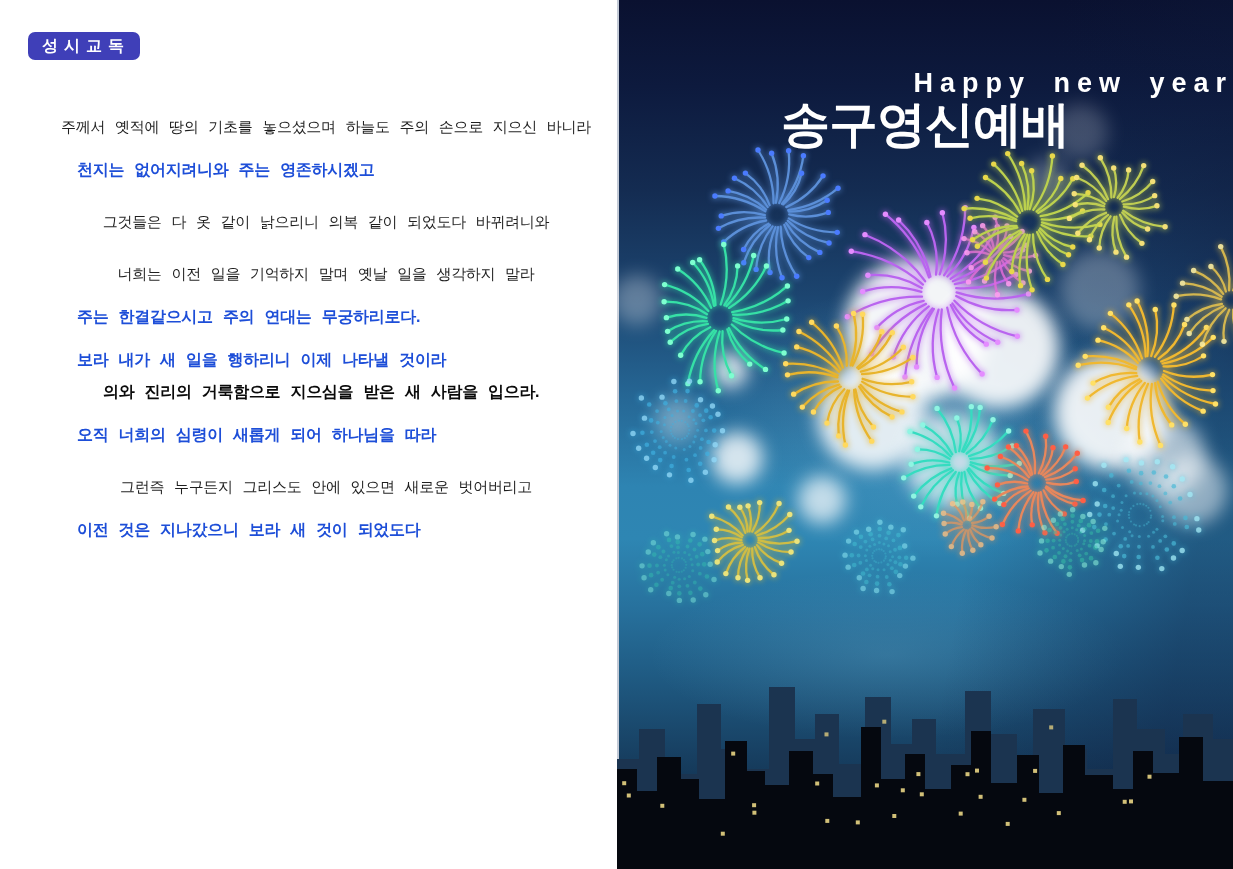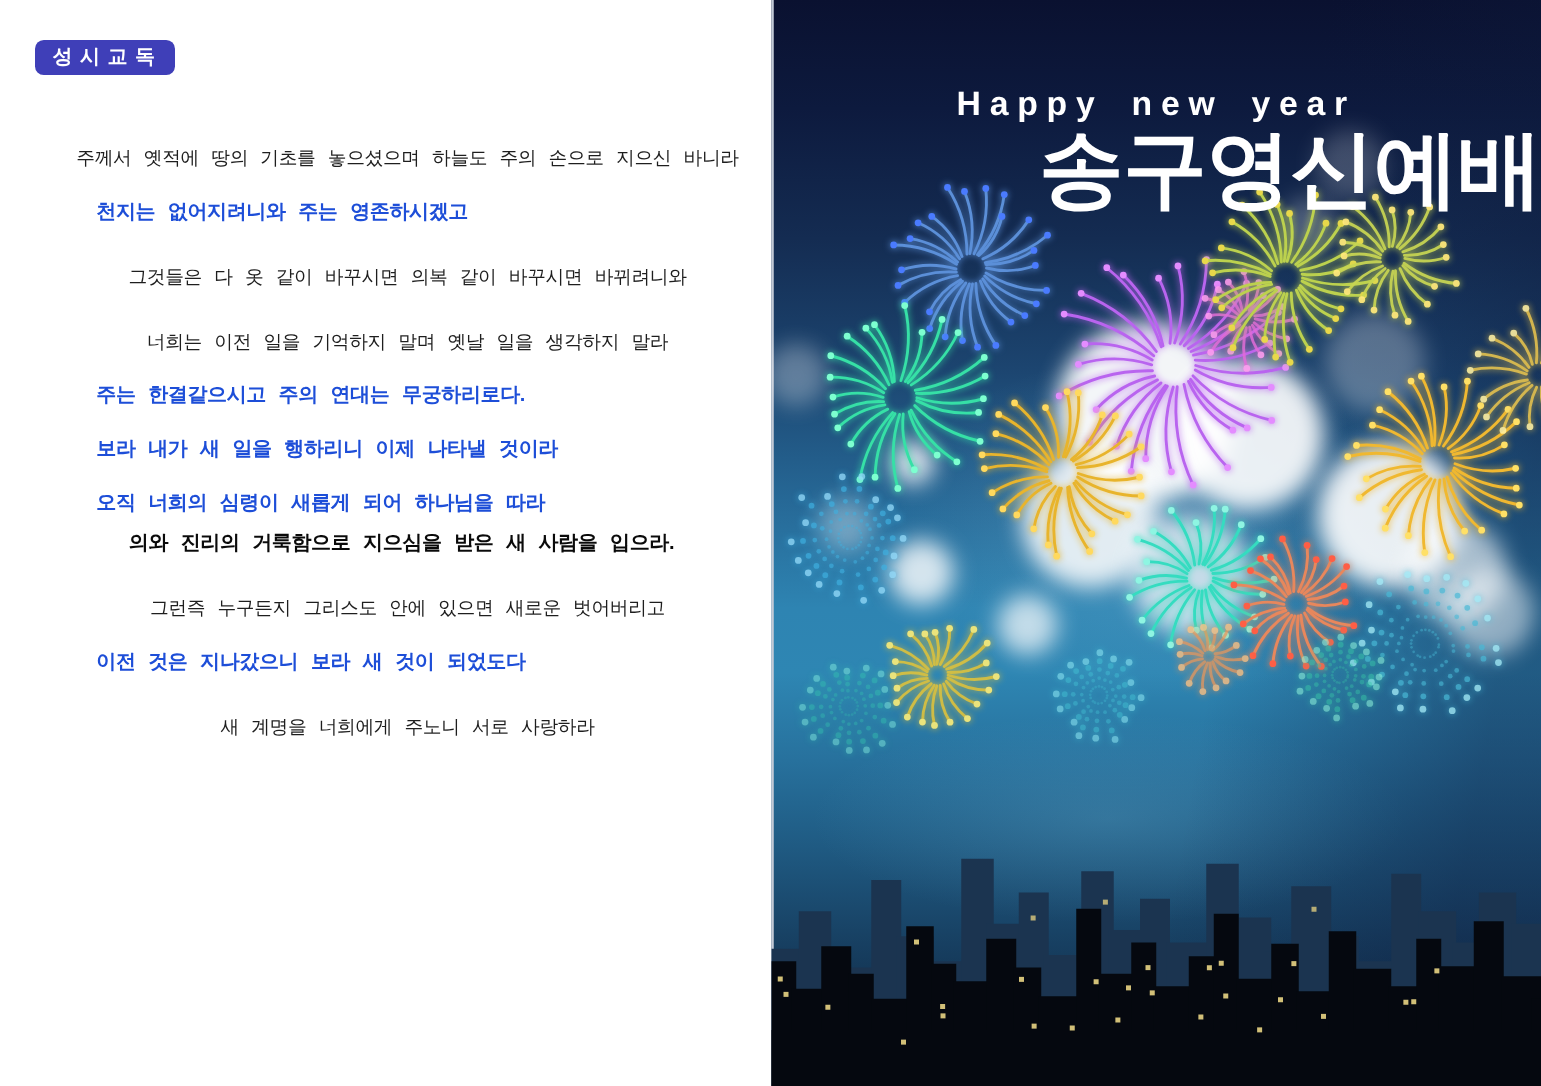--- a/index.html
+++ b/index.html
@@ -22,46 +22,45 @@
   
   .poster{position:absolute;left:617px;top:0;width:616px;height:869px;overflow:hidden;
     box-shadow:inset 2px 0 0 #c3cad6;
     background:
       linear-gradient(100deg, rgba(0,0,0,0) 58%, rgba(14,26,60,0.40) 88%),
       radial-gradient(ellipse 340px 120px at 270px 655px, rgba(120,190,220,0.22), rgba(120,190,220,0) 70%),
       radial-gradient(ellipse 300px 200px at 310px 420px, rgba(180,225,245,0.18), rgba(180,225,245,0) 70%),
       linear-gradient(180deg,#0a1130 0%,#0d1a3e 10%,#142c52 22%,#1c4570 34%,
         #266896 46%,#2e84b2 56%,#2e86b3 62%,#27719d 70%,#1f5a82 78%,
         #173f61 87%,#102c49 94%,#0c2038 100%);}
-  .poster-subtitle{position:absolute;top:68px;left:0;width:100%;text-align:center;z-index:5;
+  .poster-subtitle{position:absolute;top:68px;left:0;width:100%;text-align:right;z-index:5;
     color:#ffffff;font-size:27px;font-weight:600;letter-spacing:7px;word-spacing:8px;}
-  .poster-title{position:absolute;top:96px;left:0;width:100%;text-align:right;z-index:5;
-    color:#ffffff;font-size:68px;font-weight:800;letter-spacing:-1px;line-height:1.15;}
+  .poster-title{position:absolute;top:96px;left:0;width:100%;text-align:center;z-index:5;
+    color:#ffffff;font-size:49px;font-weight:800;letter-spacing:-1px;line-height:1.15;}
   svg.fx{position:absolute;left:0;top:0;z-index:2;}
   svg.sky{position:absolute;left:0;bottom:0;z-index:3;}
 </style>
 </head>
 <body>
 
 <div class="page">
 
   <div class="left-pane">
     <div class="badge" style="background: rgb(63, 63, 184);">성시교독</div>
     <div class="lines" id="reading-lines">
         <div class="line leader">주께서 옛적에 땅의 기초를 놓으셨으며 하늘도 주의 손으로 지으신 바니라</div>
         <div class="line response">천지는 없어지려니와 주는 영존하시겠고</div>
-        <div class="line leader">그것들은 다 옷 같이 바꾸시면 의복 같이 바꾸시면 바뀌려니와</div>
+        <div class="line leader">그것들은 다 옷 같이 낡으리니 의복 같이 되었도다 바뀌려니와</div>
         <div class="line leader">너희는 이전 일을 기억하지 말며 옛날 일을 생각하지 말라</div>
         <div class="line response">주는 한결같으시고 주의 연대는 무궁하리로다.</div>
         <div class="line response">보라 내가 새 일을 행하리니 이제 나타낼 것이라</div>
+        <div class="line response2">의와 진리의 거룩함으로 지으심을 받은 새 사람을 입으라.</div>
         <div class="line response">오직 너희의 심령이 새롭게 되어 하나님을 따라</div>
-        <div class="line response2">의와 진리의 거룩함으로 지으심을 받은 새 사람을 입으라.</div>
         <div class="line leader">그런즉 누구든지 그리스도 안에 있으면 새로운 벗어버리고</div>
         <div class="line response">이전 것은 지나갔으니 보라 새 것이 되었도다</div>
-        <div class="line leader">새 계명을 너희에게 주노니 서로 사랑하라</div>
       </div>
   </div>
 
   <div class="poster">
     <svg class="fx" id="fx-svg" width="616" height="869" viewBox="0 0 616 869">
         <g>
           <circle cx="300" cy="330" r="72" fill="#ffffff" opacity="0.95" style="filter: blur(9px);"></circle>
           <circle cx="382" cy="348" r="60" fill="#ffffff" opacity="0.9" style="filter: blur(9px);"></circle>
           <circle cx="255" cy="415" r="55" fill="#ffffff" opacity="0.85" style="filter: blur(9px);"></circle>
           <circle cx="335" cy="460" r="48" fill="#ffffff" opacity="0.7" style="filter: blur(9px);"></circle>

